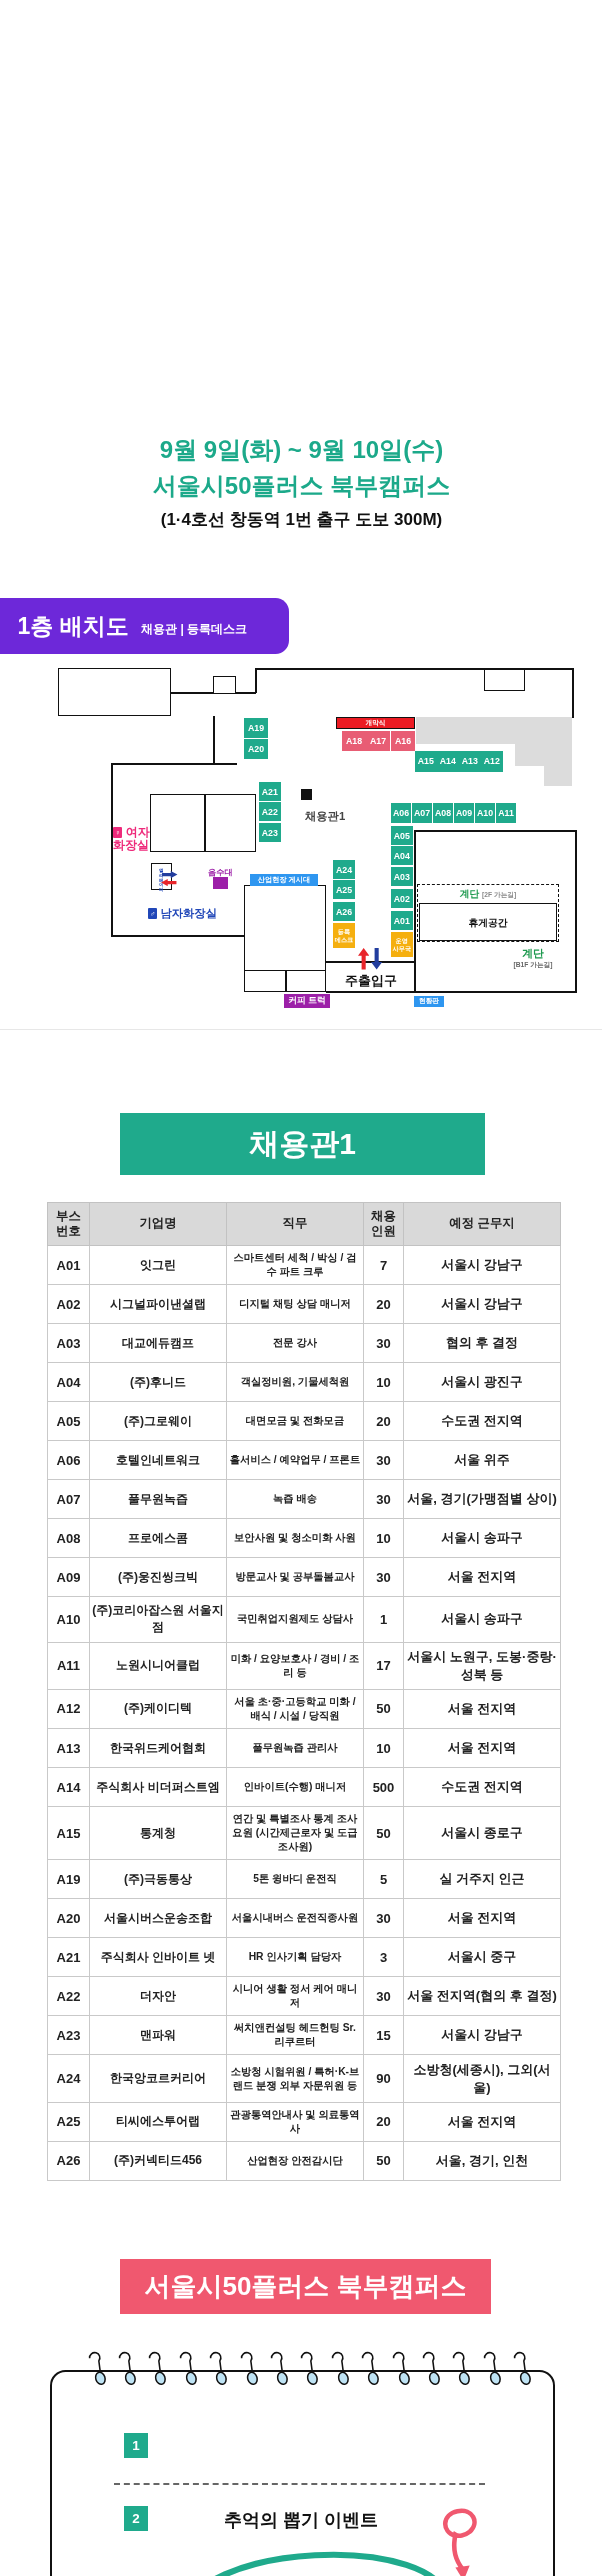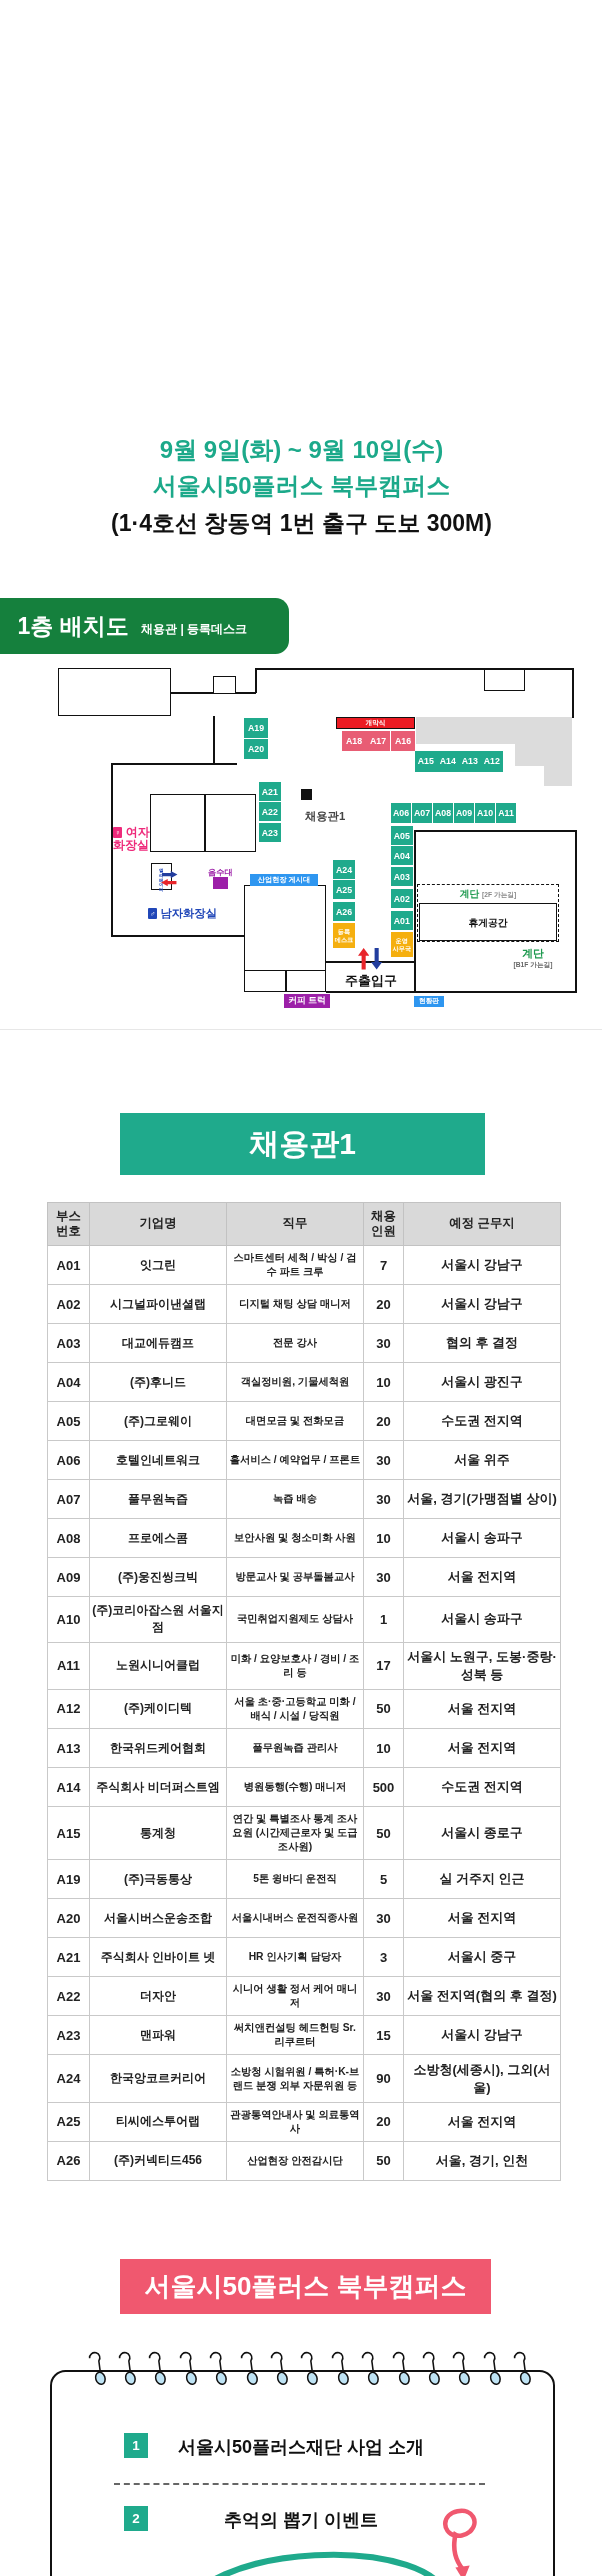--- a/index.html
+++ b/index.html
@@ -12,25 +12,25 @@
   .hero-box { position:absolute; left:119px; top:67px; width:367px; height:335px;
     border:3.1px solid #1FAA8C; display:flex; flex-direction:column; justify-content:space-evenly;
     align-items:center; text-align:center; }
   .hl { font-weight:900; letter-spacing:1px; line-height:1; }
   .hl.l1 { font-size:34px; color:#1CA98A; }
   .hl.big { font-size:48px; }
   .green-t { color:#1CA98A; }
   .pink-t { color:#F0586F; }
   .hero-date  { position:absolute; left:0; top:434px; width:603px; text-align:center; font-size:24px; font-weight:900; color:#1CA98A; }
   .hero-venue { position:absolute; left:0; top:470px; width:603px; text-align:center; font-size:24px; font-weight:900; color:#1CA98A; }
-  .hero-access{ position:absolute; left:0; top:508px; width:603px; text-align:center; font-size:23px; font-weight:600; color:#111; }
+  .hero-access{ position:absolute; left:0; top:508px; width:603px; text-align:center; font-size:17px; font-weight:600; color:#111; }
 
   
   .floor-badge { position:absolute; left:0; top:598px; width:289px; height:56px;
-    background:#15803d; border-radius:0 13.4px 13.4px 0; display:flex; align-items:center; gap:12.4px; padding-left:17.5px; }
+    background:#6d28d9; border-radius:0 13.4px 13.4px 0; display:flex; align-items:center; gap:12.4px; padding-left:17.5px; }
   .fb-title { color:#fff; font-size:23px; font-weight:900; }
   .fb-sub { color:#fff; font-size:12px; font-weight:700; padding-top:7.2px; }
 
   
   .map { position:absolute; left:0; top:662px; width:603px; height:384px; }
   .w  { position:absolute; background:#111; }
   .wr { position:absolute; border:1.5px solid #111; }
   .dash { position:absolute; border:1.5px dashed #111; }
   .gray { position:absolute; background:#DCDCDC; }
   .booth { position:absolute; background:#1FAA8C; color:#fff; font-weight:800; font-size:8.8px;
@@ -352,21 +352,21 @@
             <td>A13</td>
             <td>한국위드케어협회</td>
             <td>풀무원녹즙 관리사</td>
             <td>10</td>
             <td>서울 전지역</td>
           </tr>
 
           <tr>
             <td>A14</td>
             <td>주식회사 비더퍼스트엠</td>
-            <td>병원동행(수행) 매니저</td>
+            <td>인바이트(수행) 매니저</td>
             <td>500</td>
             <td>수도권 전지역</td>
           </tr>
 
           <tr>
             <td>A15</td>
             <td>통계청</td>
             <td>연간 및 특별조사 통계 조사요원 (시간제근로자 및 도급조사원)</td>
             <td>50</td>
             <td>서울시 종로구</td>
@@ -491,21 +491,20 @@
       <use href="#coil"></use>
     </svg>
   <svg class="coil" viewBox="0 0 40 80" style="left:482px">
       <use href="#coil"></use>
     </svg>
   <svg class="coil" viewBox="0 0 40 80" style="left:512px">
       <use href="#coil"></use>
     </svg>
 
   <div class="item-sq" style="top:2433px">1</div>
-  <div class="item-tx" style="top:2435px">서울시50플러스재단 사업 소개</div>
   <div class="note-div"></div>
   <div class="item-sq" style="top:2506px">2</div>
   <div class="item-tx" style="top:2508px">추억의 뽑기 이벤트</div>
 
   <svg class="abs" style="left:438px;top:2505px" width="46" height="82" viewBox="0 0 90 160">
     <path d="M34 60 C6 52 8 18 38 12 C68 6 82 34 62 52 C52 60 40 62 34 58 C28 88 34 108 50 128" fill="none" stroke="#F0586F" stroke-width="9" stroke-linecap="round"></path>
     <polygon points="34,122 62,118 50,148" fill="#F0586F"></polygon>
   </svg>
 
   <svg class="abs" style="left:181px;top:2549px" width="273" height="113" viewBox="0 0 530 220">

